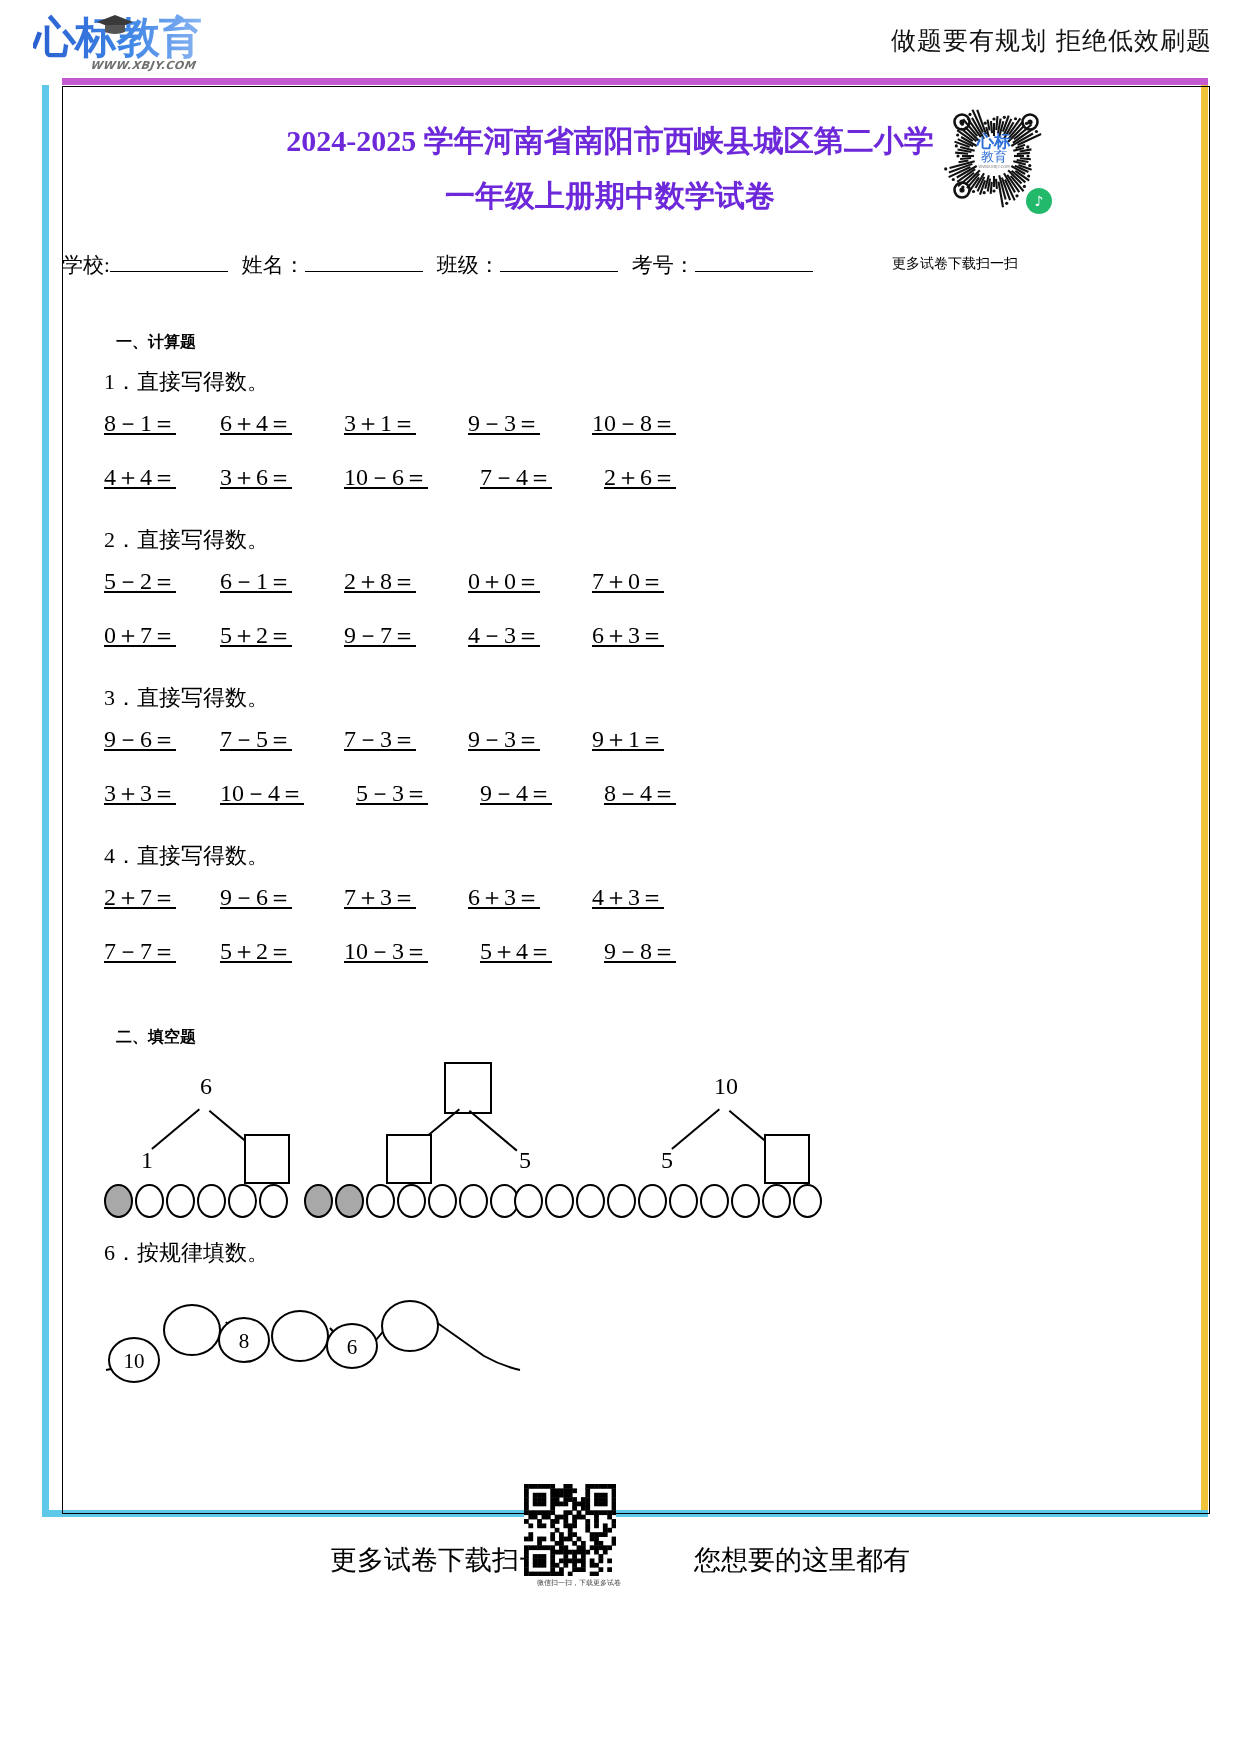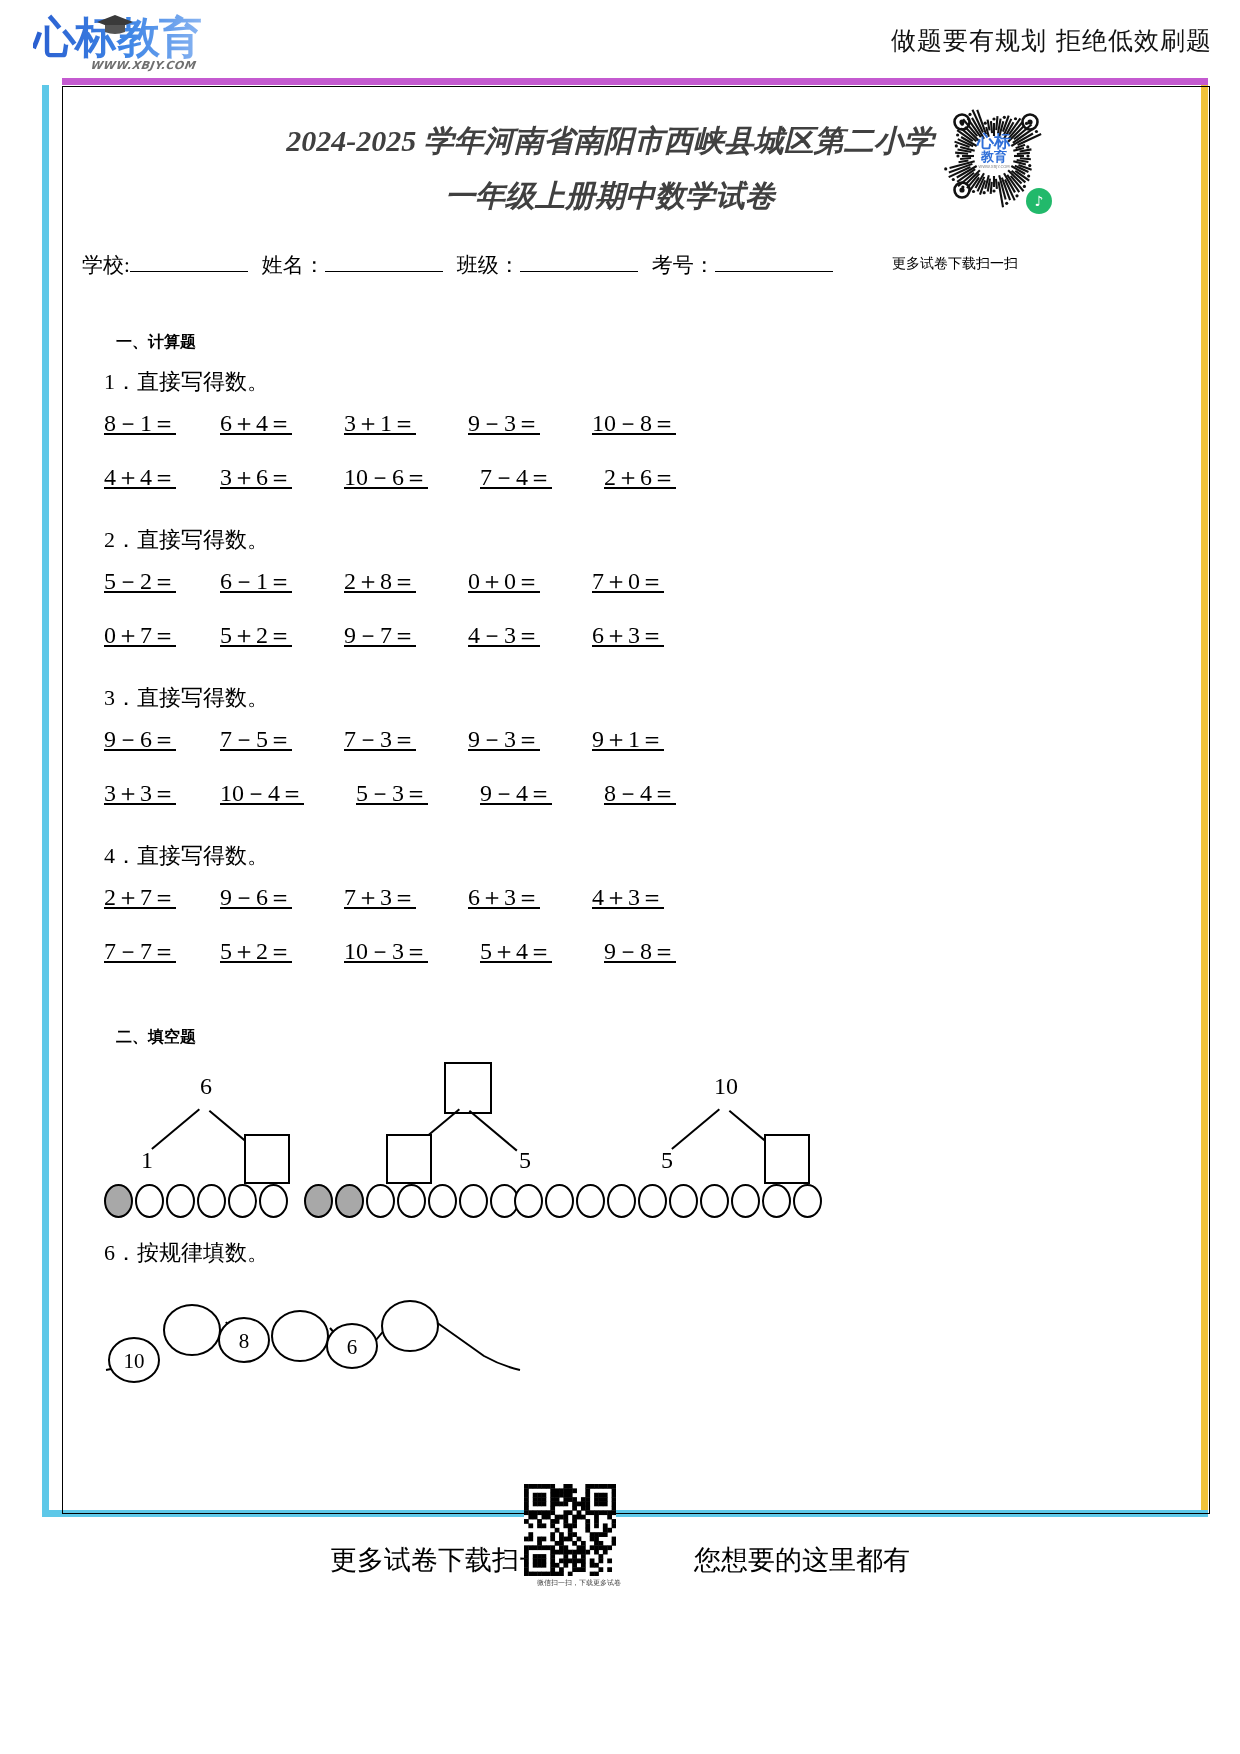--- a/index.html
+++ b/index.html
@@ -51,45 +51,45 @@
   .frame-left{ position:absolute; left:42px; top:85px; width:7px; height:1432px; background:#5ec8e8; }
   .frame-right{ position:absolute; left:1201px; top:85px; width:7px; height:1432px; background:#f0c23a; }
   .frame-bottom{ position:absolute; left:42px; top:1510px; width:1166px; height:7px; background:#5ec8e8; }
   .frame-inner{ position:absolute; left:62px; top:86px; width:1146px; height:1426px; border:1px solid #000; }
 
   
   .paper-title{
     position:absolute; left:62px; top:113px; width:1096px;
     text-align:center;
     font-family:"Liberation Serif", serif;
-    font-weight:bold; font-size:30px; line-height:55px; color:#404040;font-style:italic;
+    font-weight:bold; font-size:30px; line-height:55px; color:#6d28d9;
   }
   .paper-title .ln{ display:block; white-space:nowrap; }
 
   .qr{
     position:absolute; left:938px; top:100px; width:112px; height:112px;
   }
   .qr-center{
     position:absolute; left:50%; top:50%; transform:translate(-50%,-50%);
     width:46px; height:46px; text-align:center;
   }
   .qr-c1{ font-family:"DejaVu Sans", sans-serif; font-weight:bold; font-size:17px; color:#2f6fd8; line-height:17px;}
-  .qr-c2{ font-family:"DejaVu Sans", sans-serif; font-weight:bold; font-size:13px; color:#2f6fd8; line-height:14px;}
+  .qr-c2{ font-family:"DejaVu Sans", sans-serif; font-weight:normal; font-size:13px; color:#2f6fd8; line-height:14px;}
   .qr-c3{ font-family:"DejaVu Sans", sans-serif; font-size:4px; color:#888; line-height:5px;}
   .qr-badge{
     position:absolute; right:-2px; bottom:-2px; width:26px; height:26px;
     border-radius:50%; background:#22b96b; color:#fff;
     font-family:"DejaVu Sans", sans-serif; font-size:14px;
     line-height:26px; text-align:center;
   }
 
   
   .info-line{
     position:absolute; left:62px; top:251px; width:1096px;
-    font-size:21px; color:#000; white-space:nowrap;margin-left:20px;
+    font-size:21px; color:#000; white-space:nowrap;
   }
   .info-line span.lbl{ }
   .blank{ display:inline-block; border-bottom:1px solid #000; vertical-align:baseline; }
   .answer-note{
     position:absolute; left:892px; top:255px;
     font-family:"DejaVu Sans", sans-serif; font-size:14px; color:#000;
     white-space:nowrap;
   }
 
   

